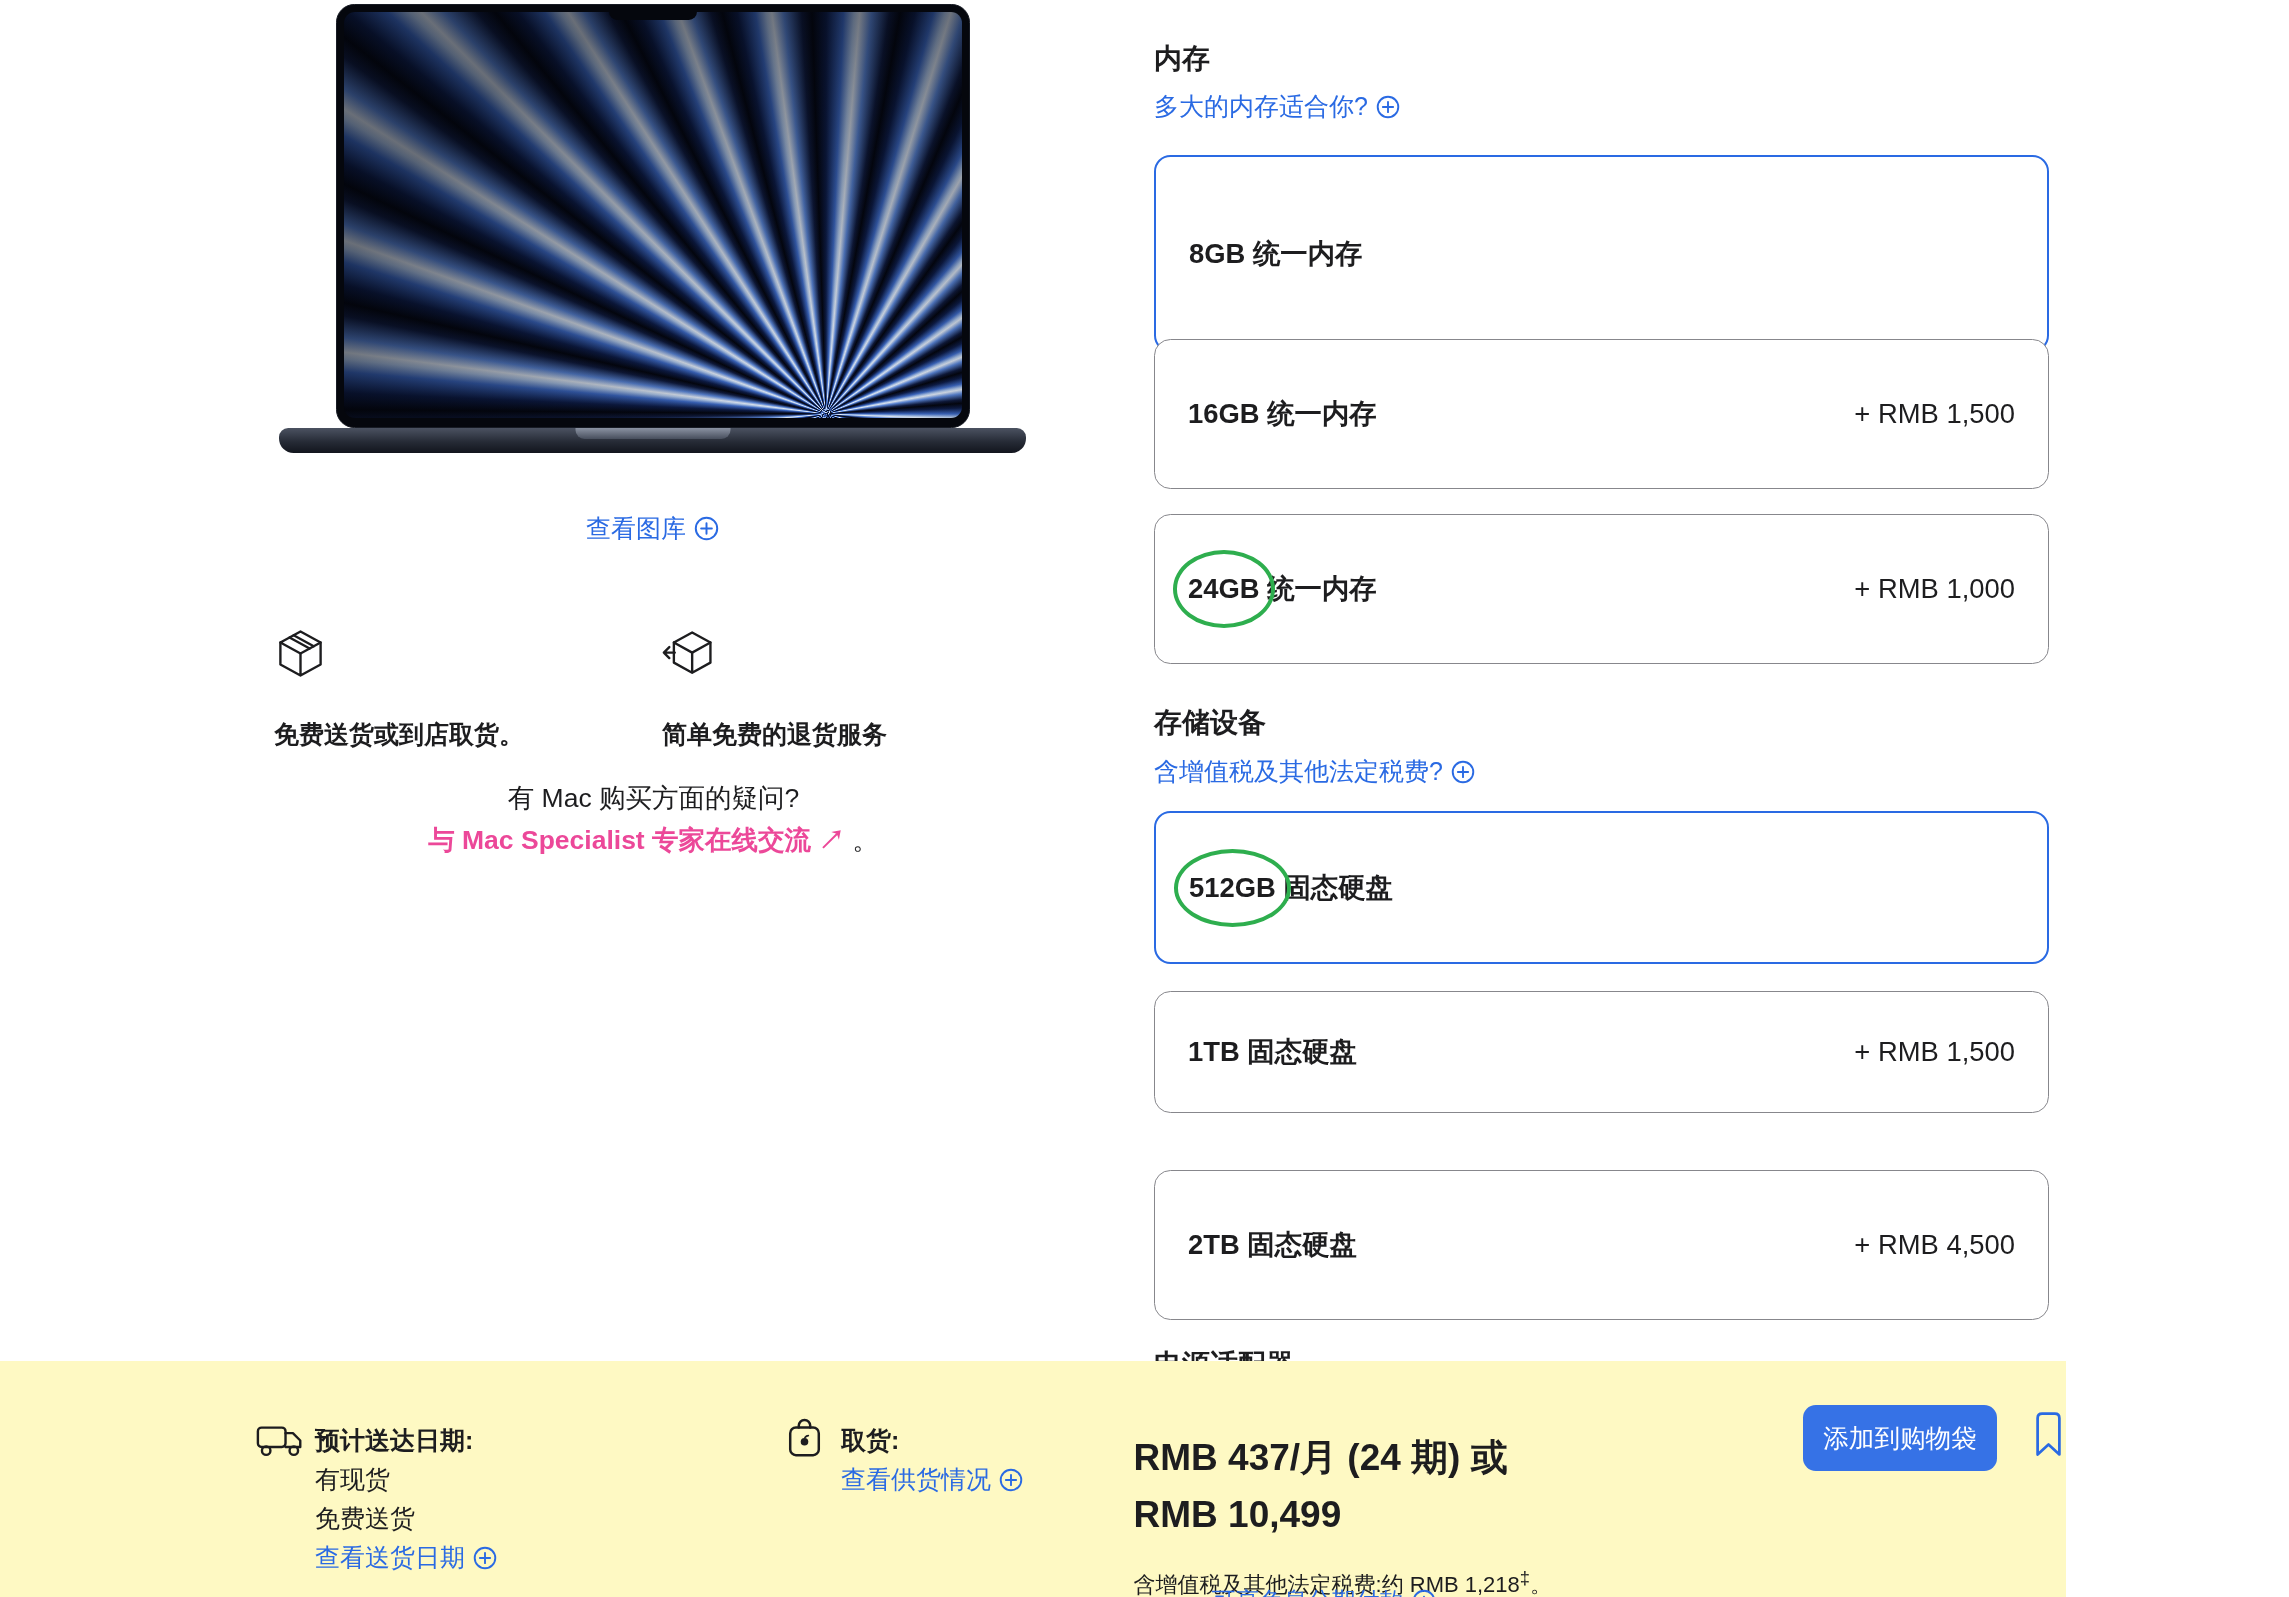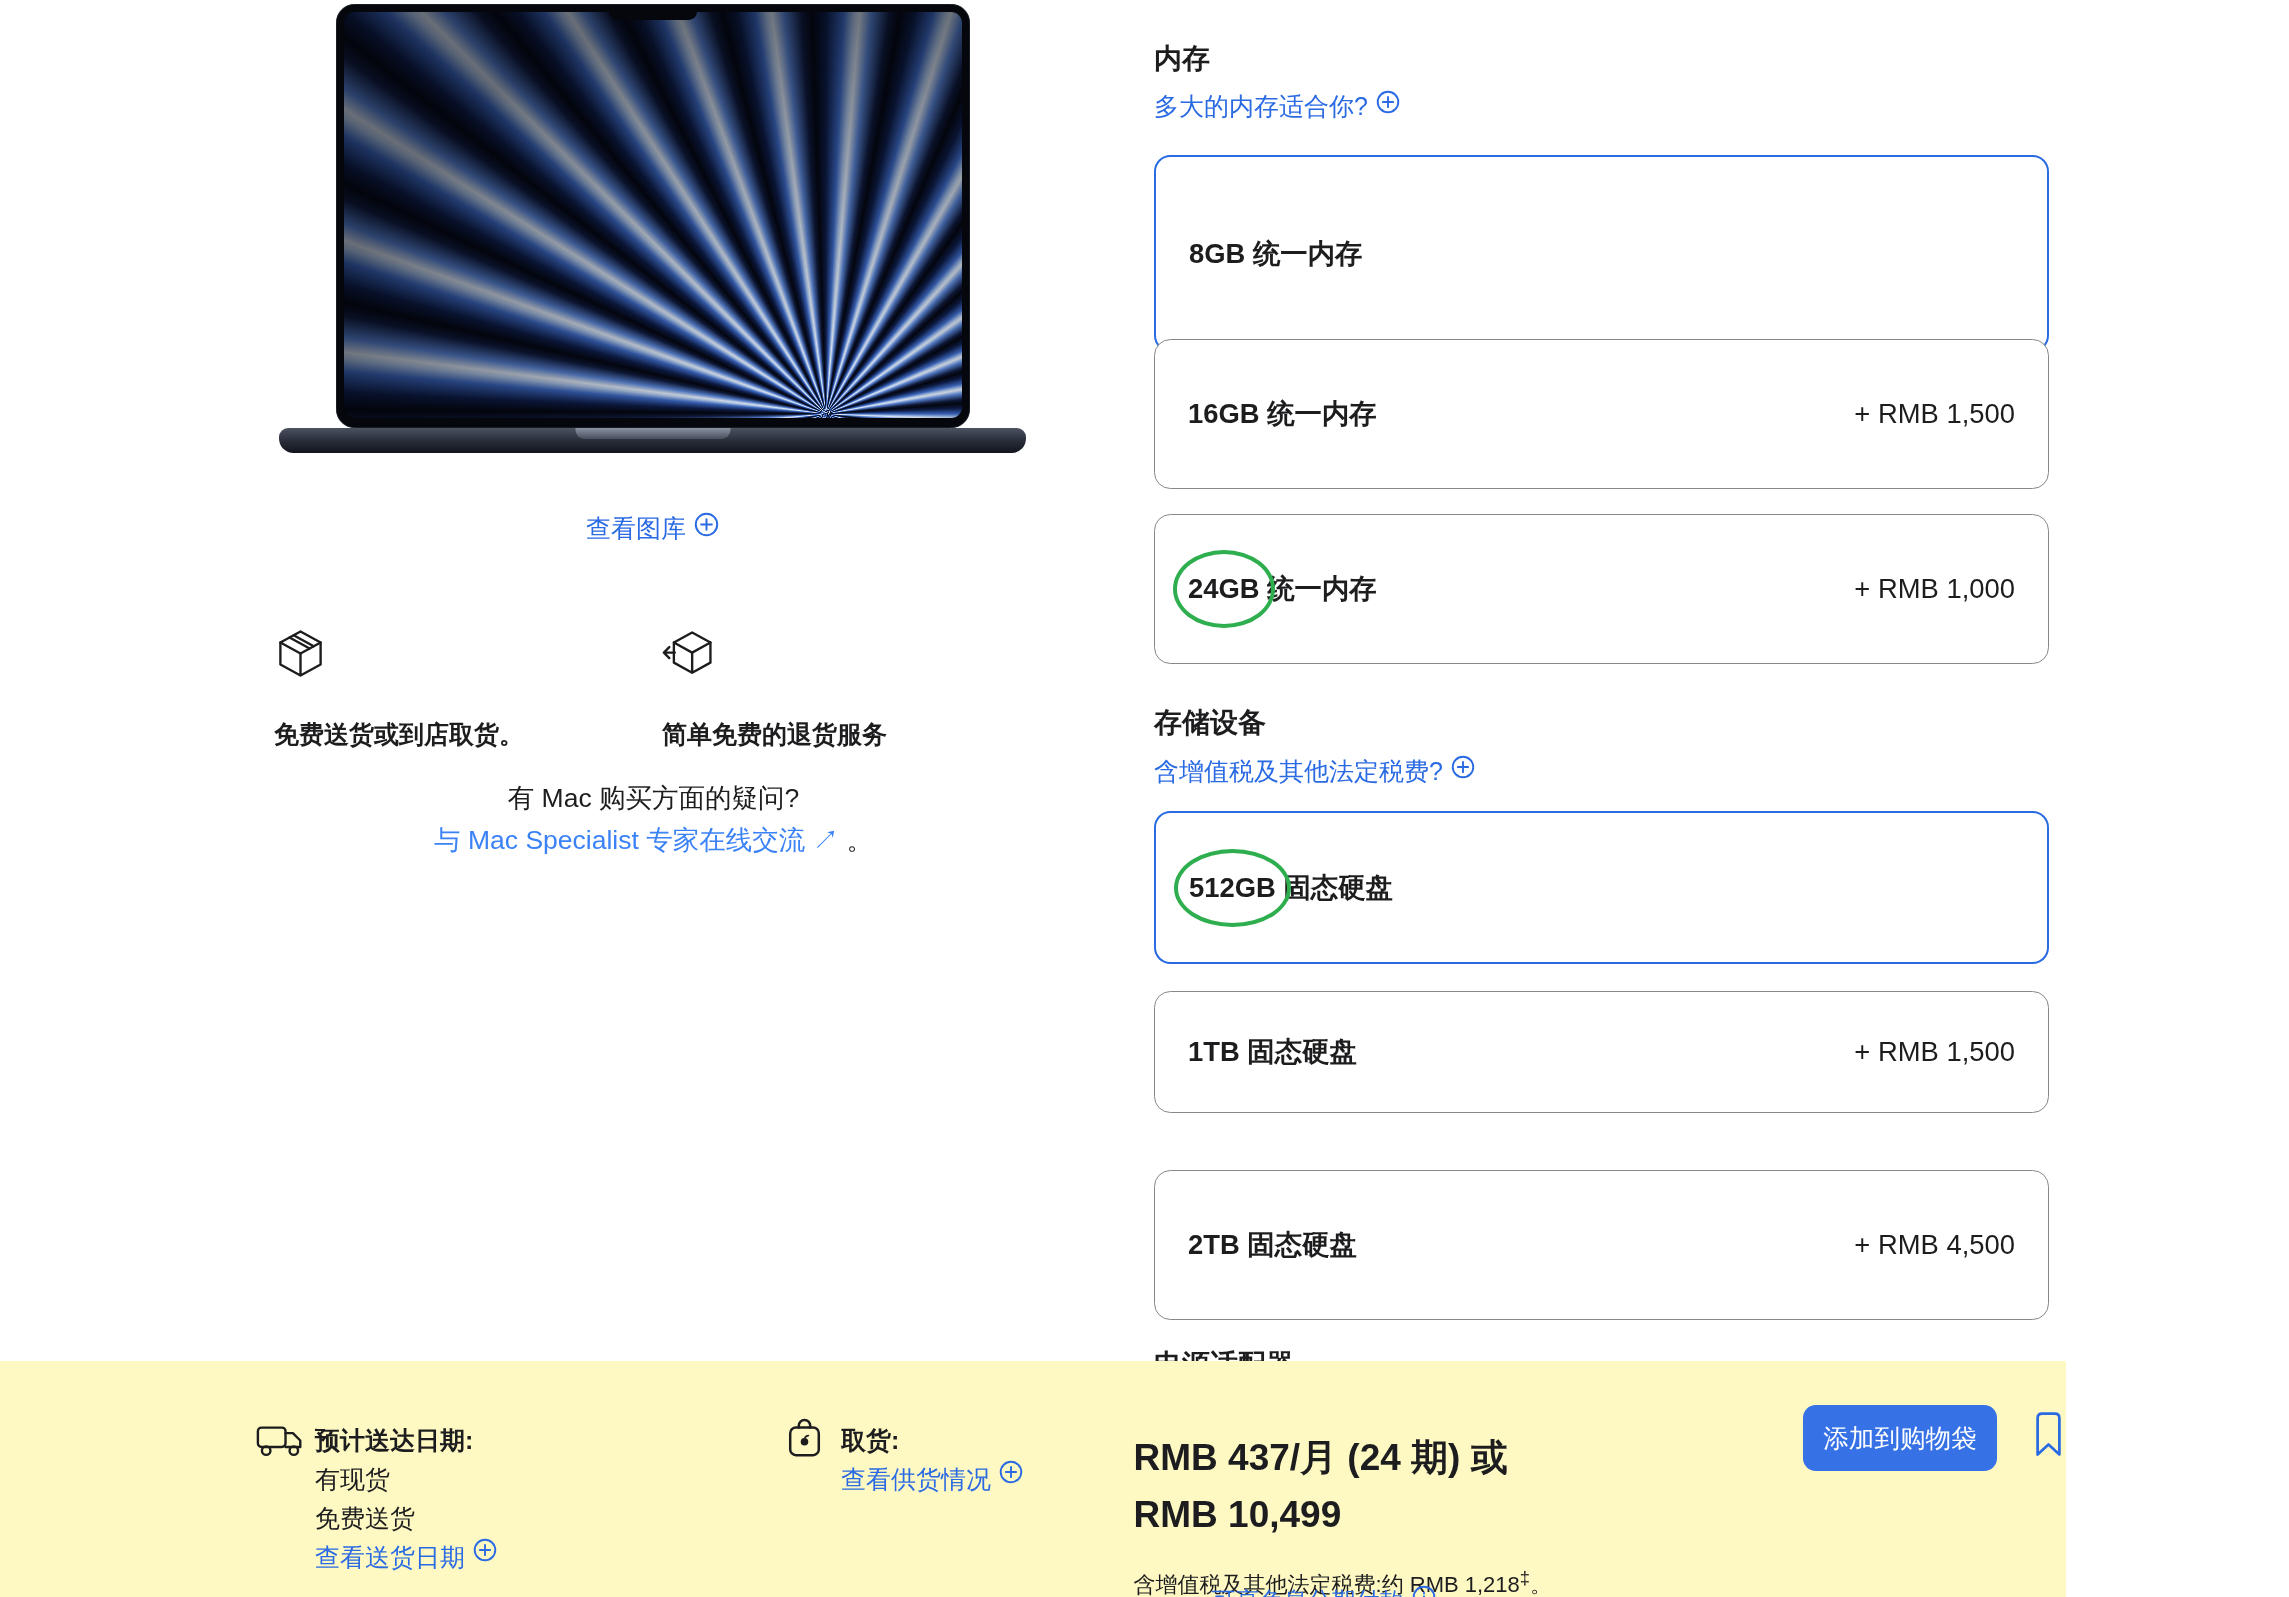--- a/index.html
+++ b/index.html
@@ -1,20 +1,20 @@
 <!DOCTYPE html>
 <html style="font-size:14.6px"><head>
 <meta charset="utf-8">
 <style>
   html,body{margin:0;padding:0;background:#fff;}
   #page{position:relative;width:2290px;height:1597px;overflow:hidden;background:#fff;
         font-family:"Liberation Sans",sans-serif;color:#1d1d1f;}
   .abs{position:absolute;}
-  .blue{color:#3b82f6;}
-  .link{color:#2a6ae3;cursor:pointer;display:inline-flex;align-items:flex-start;gap:8.2px;}
+  .blue{color:#ec4899;font-weight:bold;}
+  .link{color:#2a6ae3;cursor:pointer;display:inline-flex;align-items:center;gap:8.2px;}
   .picon{flex:0 0 auto;display:inline-block;}
 
   
   #laptop{left:279px;top:3.7px;width:747px;height:457px;}
   #screen{position:absolute;left:57px;top:0;width:634px;height:424px;background:#05070d;
           border-radius:18.3px;border:1.8px solid #171b24;box-sizing:border-box;}
   #wallpaper{position:absolute;left:7.3px;top:7.3px;right:7.3px;bottom:9.1px;border-radius:11px;overflow:hidden;
     background:
       radial-gradient(ellipse at 78% 100%, rgba(10,16,38,0) 0%, rgba(2,4,10,0.55) 75%),
       repeating-conic-gradient(from 183deg at 78% 99%, #04060f 0deg, #0e1d49 2deg,

